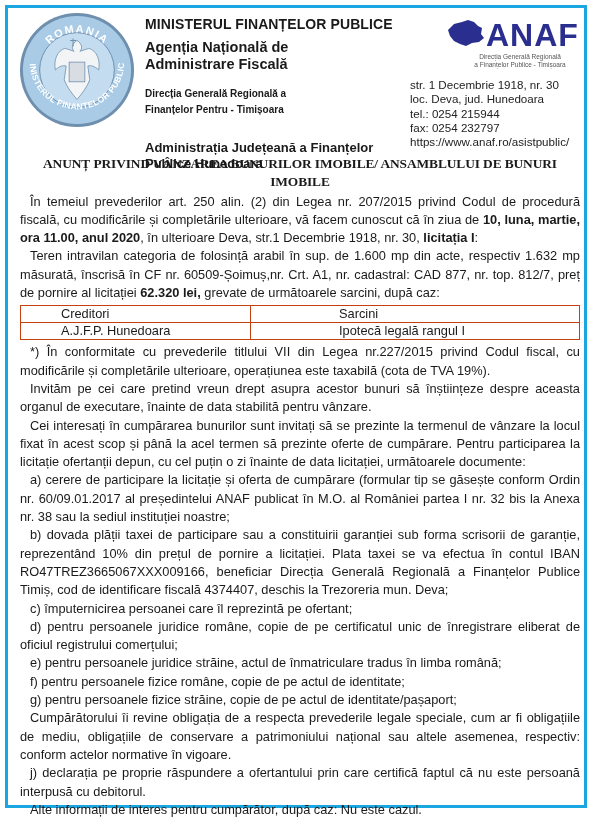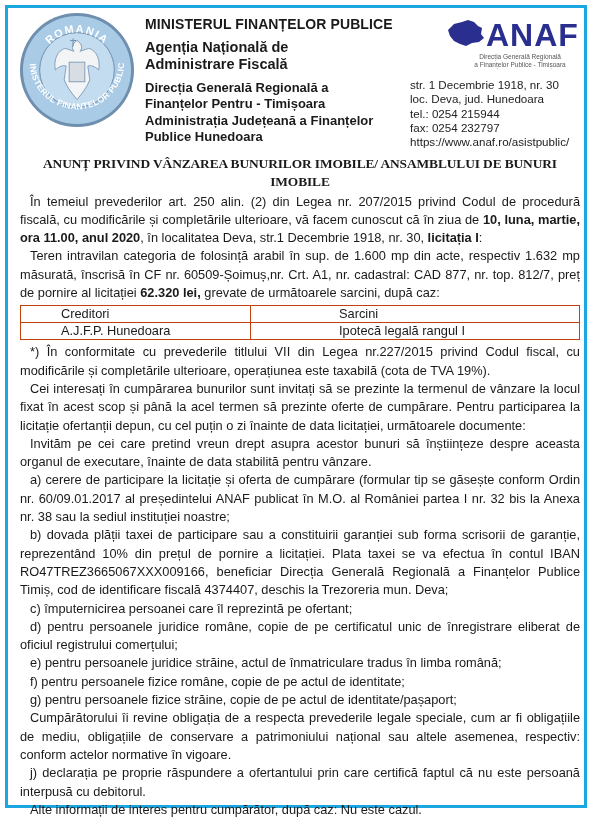--- a/index.html
+++ b/index.html
@@ -6,22 +6,22 @@
   body { width: 600px; height: 817px; overflow: hidden; }
   .frame {
     position: absolute; left: 5px; top: 5px; width: 582px; height: 803px;
     border: 3px solid #1aa6e0; box-sizing: border-box; background: #fff;
   }
   .header { position: absolute; left: 0; top: 0; width: 100%; height: 145px; }
   .seal { position: absolute; left: 10px; top: 3px; width: 118px; height: 118px; }
   .inst { position: absolute; left: 137px; top: 8px; font-family: "Liberation Sans", sans-serif; font-weight: bold; color: #1a1a1a; }
   .inst .ministry { font-size: 14px; line-height: 17px; letter-spacing: 0.1px; }
   .inst .agency { font-size: 14.5px; line-height: 17px; margin-top: 6px; }
-  .inst .dir { font-size: 13px; line-height: 15.5px; margin-top: 7px; }
-  .inst .adm { font-size: 13px; line-height: 15.5px; margin-top: 2px; }
+  .inst .dir { font-size: 10px; line-height: 15.5px; margin-top: 13px; }
+  .inst .adm { font-size: 13px; line-height: 15.5px; margin-top: 23px; }
   .anaf-logo { position: absolute; left: 438px; top: 8px; width: 140px; height: 58px; }
   .anaf-sub { position: absolute; left: 442px; top: 45px; width: 140px; text-align: center; font-family: "Liberation Sans", sans-serif; font-size: 6.5px; line-height: 8px; color: #555; }
   .contact { position: absolute; left: 402px; top: 70px; font-family: "Liberation Sans", sans-serif; font-size: 11.6px; line-height: 14.3px; color: #222; }
   .content { position: absolute; left: 12px; top: 147px; width: 560px; font-family: "Liberation Sans", sans-serif; color: #1a1a1a; font-size: 12.8px; line-height: 18.3px; }
   .title { font-weight: bold; font-size: 13.4px; text-align: center; letter-spacing: -0.1px; margin: 0 0 1px 0; font-family: Liberation Serif, serif; }
   p { margin: 0; text-indent: 10px; text-align: justify; }
   table { width: 100%; border-collapse: collapse; margin: 3px 0 3px 0; font-size: 12.8px; }
   td { border: 1px solid #c2410c; padding: 0 0 0 40px; line-height: 16px; height: 16px; }
   td.col2 { padding-left: 88px; }
   b { font-weight: bold; }
@@ -84,40 +84,40 @@
       <div>loc. Deva, jud. Hunedoara</div>
       <div>tel.: 0254 215944</div>
       <div>fax: 0254 232797</div>
       <div>https://www.anaf.ro/asistpublic/</div>
     </div>
   </div>
 
   <div class="content">
     <div class="title">ANUNȚ PRIVIND VÂNZAREA BUNURILOR IMOBILE/ ANSAMBLULUI DE BUNURI IMOBILE</div>
 
-    <p><span>În temeiul prevederilor art. 250 alin. (2) din Legea nr. 207/2015 privind Codul de procedură fiscală, cu modificările și completările ulterioare, vă facem cunoscut că în ziua de </span><b>10, luna, martie, ora 11.00, anul 2020</b><span>, în localitatea Deva, str.1 Decembrie 1918, nr. 30,  </span><b>licitația I</b><span>:</span></p>
+    <p><span>În temeiul prevederilor art. 250 alin. (2) din Legea nr. 207/2015 privind Codul de procedură fiscală, cu modificările și completările ulterioare, vă facem cunoscut că în ziua de </span><b>10, luna, martie, ora 11.00, anul 2020</b><span>, în ulterioare Deva, str.1 Decembrie 1918, nr. 30,  </span><b>licitația I</b><span>:</span></p>
 
     <p><span>Teren intravilan categoria de folosință arabil în sup. de 1.600 mp din acte, respectiv 1.632 mp măsurată, înscrisă  în CF nr. 60509-Șoimuș,nr. Crt. A1, nr. cadastral: CAD 877, nr. top. 812/7, preț de pornire al licitației </span><b>62.320 lei,</b><span> grevate de următoarele sarcini, după caz:</span></p>
 
     <table>
       <tbody>
           <tr>
         <td>Creditori</td>
         <td class="col2">Sarcini</td>
       </tr>
       <tr>
         <td>A.J.F.P.  Hunedoara</td>
         <td class="col2">Ipotecă legală rangul I</td>
       </tr>
     </tbody>
       </table>
 
     <p>*) În conformitate cu prevederile titlului VII din Legea nr.227/2015 privind Codul fiscal, cu modificările și completările ulterioare, operațiunea este taxabilă (cota de TVA 19%).</p>
+    <p>Invităm pe cei care pretind vreun drept asupra acestor bunuri să înștiințeze despre aceasta organul de executare, înainte de data stabilită pentru vânzare.</p>
     <p>Cei interesați în cumpărarea bunurilor sunt invitați să se prezinte la termenul de vânzare la locul fixat în acest scop și până la acel termen să prezinte oferte de cumpărare. Pentru participarea la licitație ofertanții depun, cu cel puțin o zi înainte de data licitației, următoarele documente:</p>
-    <p>Invităm pe cei care pretind vreun drept asupra acestor bunuri să înștiințeze despre aceasta organul de executare, înainte de data stabilită pentru vânzare.</p>
     <p>a) cerere de participare la licitație și oferta de cumpărare (formular tip se găsește conform Ordin nr. 60/09.01.2017 al președintelui ANAF publicat  în M.O. al României partea I nr. 32 bis la Anexa  nr. 38 sau la sediul instituției noastre;</p>
     <p>b) dovada plății taxei de participare sau a constituirii garanției sub forma scrisorii de garanție, reprezentând 10% din prețul de pornire a licitației. Plata taxei se va efectua în contul IBAN RO47TREZ3665067XXX009166, beneficiar Direcția Generală Regională a  Finanțelor Publice Timiș, cod de identificare fiscală 4374407, deschis la Trezoreria mun. Deva;</p>
     <p>c) împuternicirea persoanei care îl reprezintă pe ofertant;</p>
     <p>d) pentru persoanele juridice române, copie de pe certificatul unic de înregistrare eliberat de oficiul registrului comerțului;</p>
     <p>e) pentru persoanele juridice străine, actul de înmatriculare tradus în limba română;</p>
     <p>f) pentru persoanele fizice române, copie de pe actul de identitate;</p>
     <p>g)  pentru persoanele fizice străine, copie de pe actul de identitate/pașaport;</p>
     <p>Cumpărătorului îi revine obligația de a respecta prevederile legale speciale, cum ar fi obligațiile de mediu, obligațiile de conservare a patrimoniului național sau altele asemenea, respectiv: conform actelor normative în vigoare.</p>
     <p>j) declarația pe proprie răspundere a ofertantului prin care certifică faptul că nu este persoană interpusă cu debitorul.</p>
     <p>Alte informații de interes pentru cumpărător, după caz: Nu este cazul.</p>

